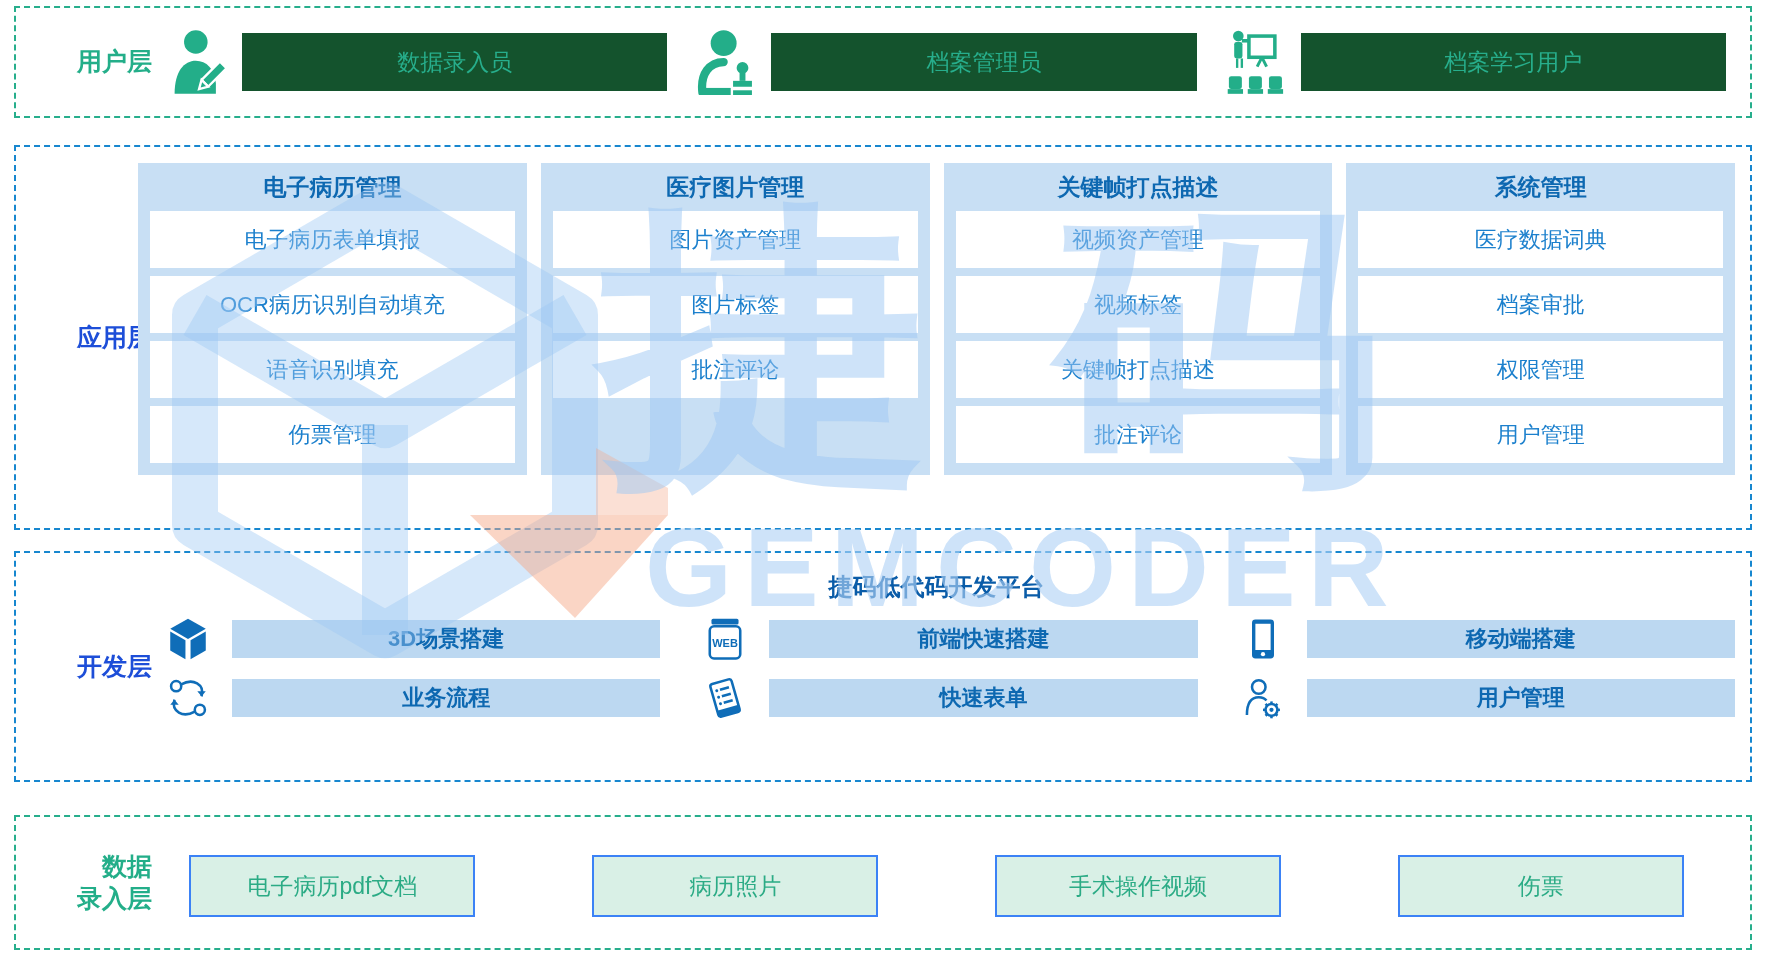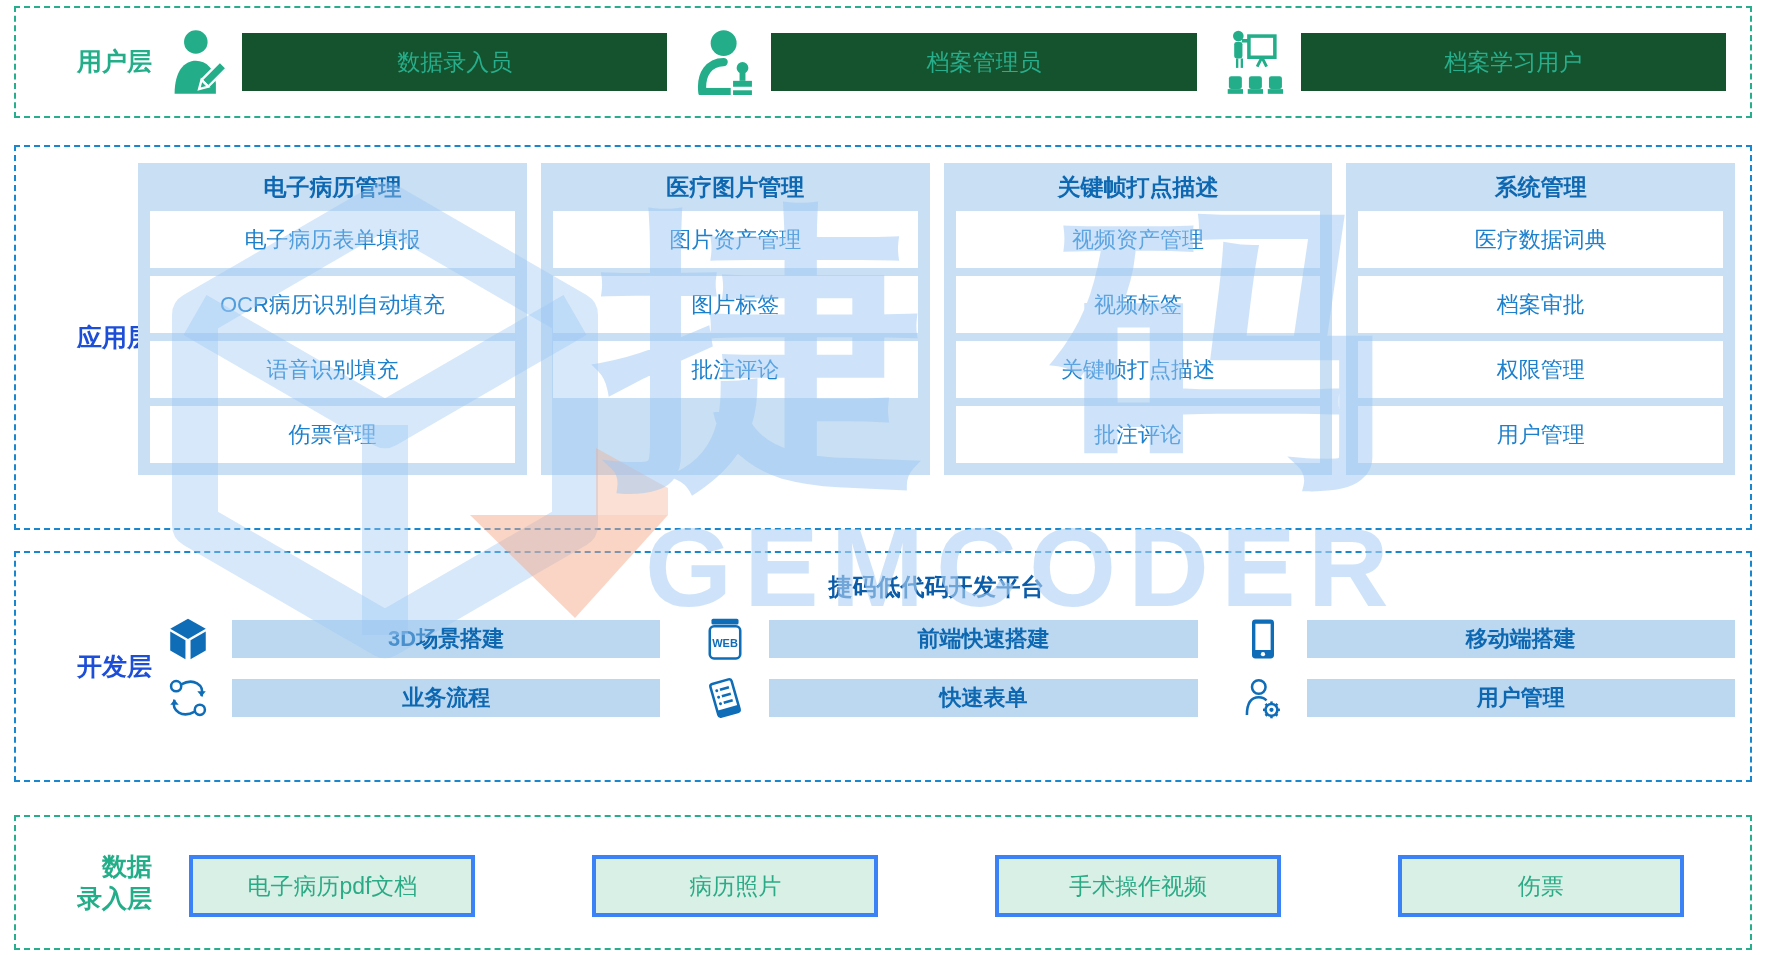--- a/index.html
+++ b/index.html
@@ -64,21 +64,21 @@
     display:flex;align-items:center;justify-content:center;
   }
 
   
   .data-grid{
     position:absolute;left:122px;top:38px;width:1597px;
     display:grid;grid-template-columns:repeat(4,1fr);grid-gap:14px;
   }
   .data-cell{display:flex;align-items:center;justify-content:center;}
   .data-btn{
-    width:286px;height:62px;background:#d9f0e6;border:4px solid #3b82f6;
+    width:286px;height:62px;background:#d9f0e6;border:2px solid #3b82f6;
     color:#2bab85;font-size:23px;display:flex;align-items:center;justify-content:center;
     box-sizing:border-box;
   }
 
   
   #watermark{position:absolute;left:0;top:0;width:1633px;height:955px;pointer-events:none;z-index:6;}
   .wm-cn{
     position:absolute;left:600px;top:200px;width:1000px;
     font-size:295px;font-weight:bold;letter-spacing:110px;line-height:1;
     color:rgba(158,200,243,0.50);transform:scaleX(1.12);transform-origin:left top;white-space:nowrap;

